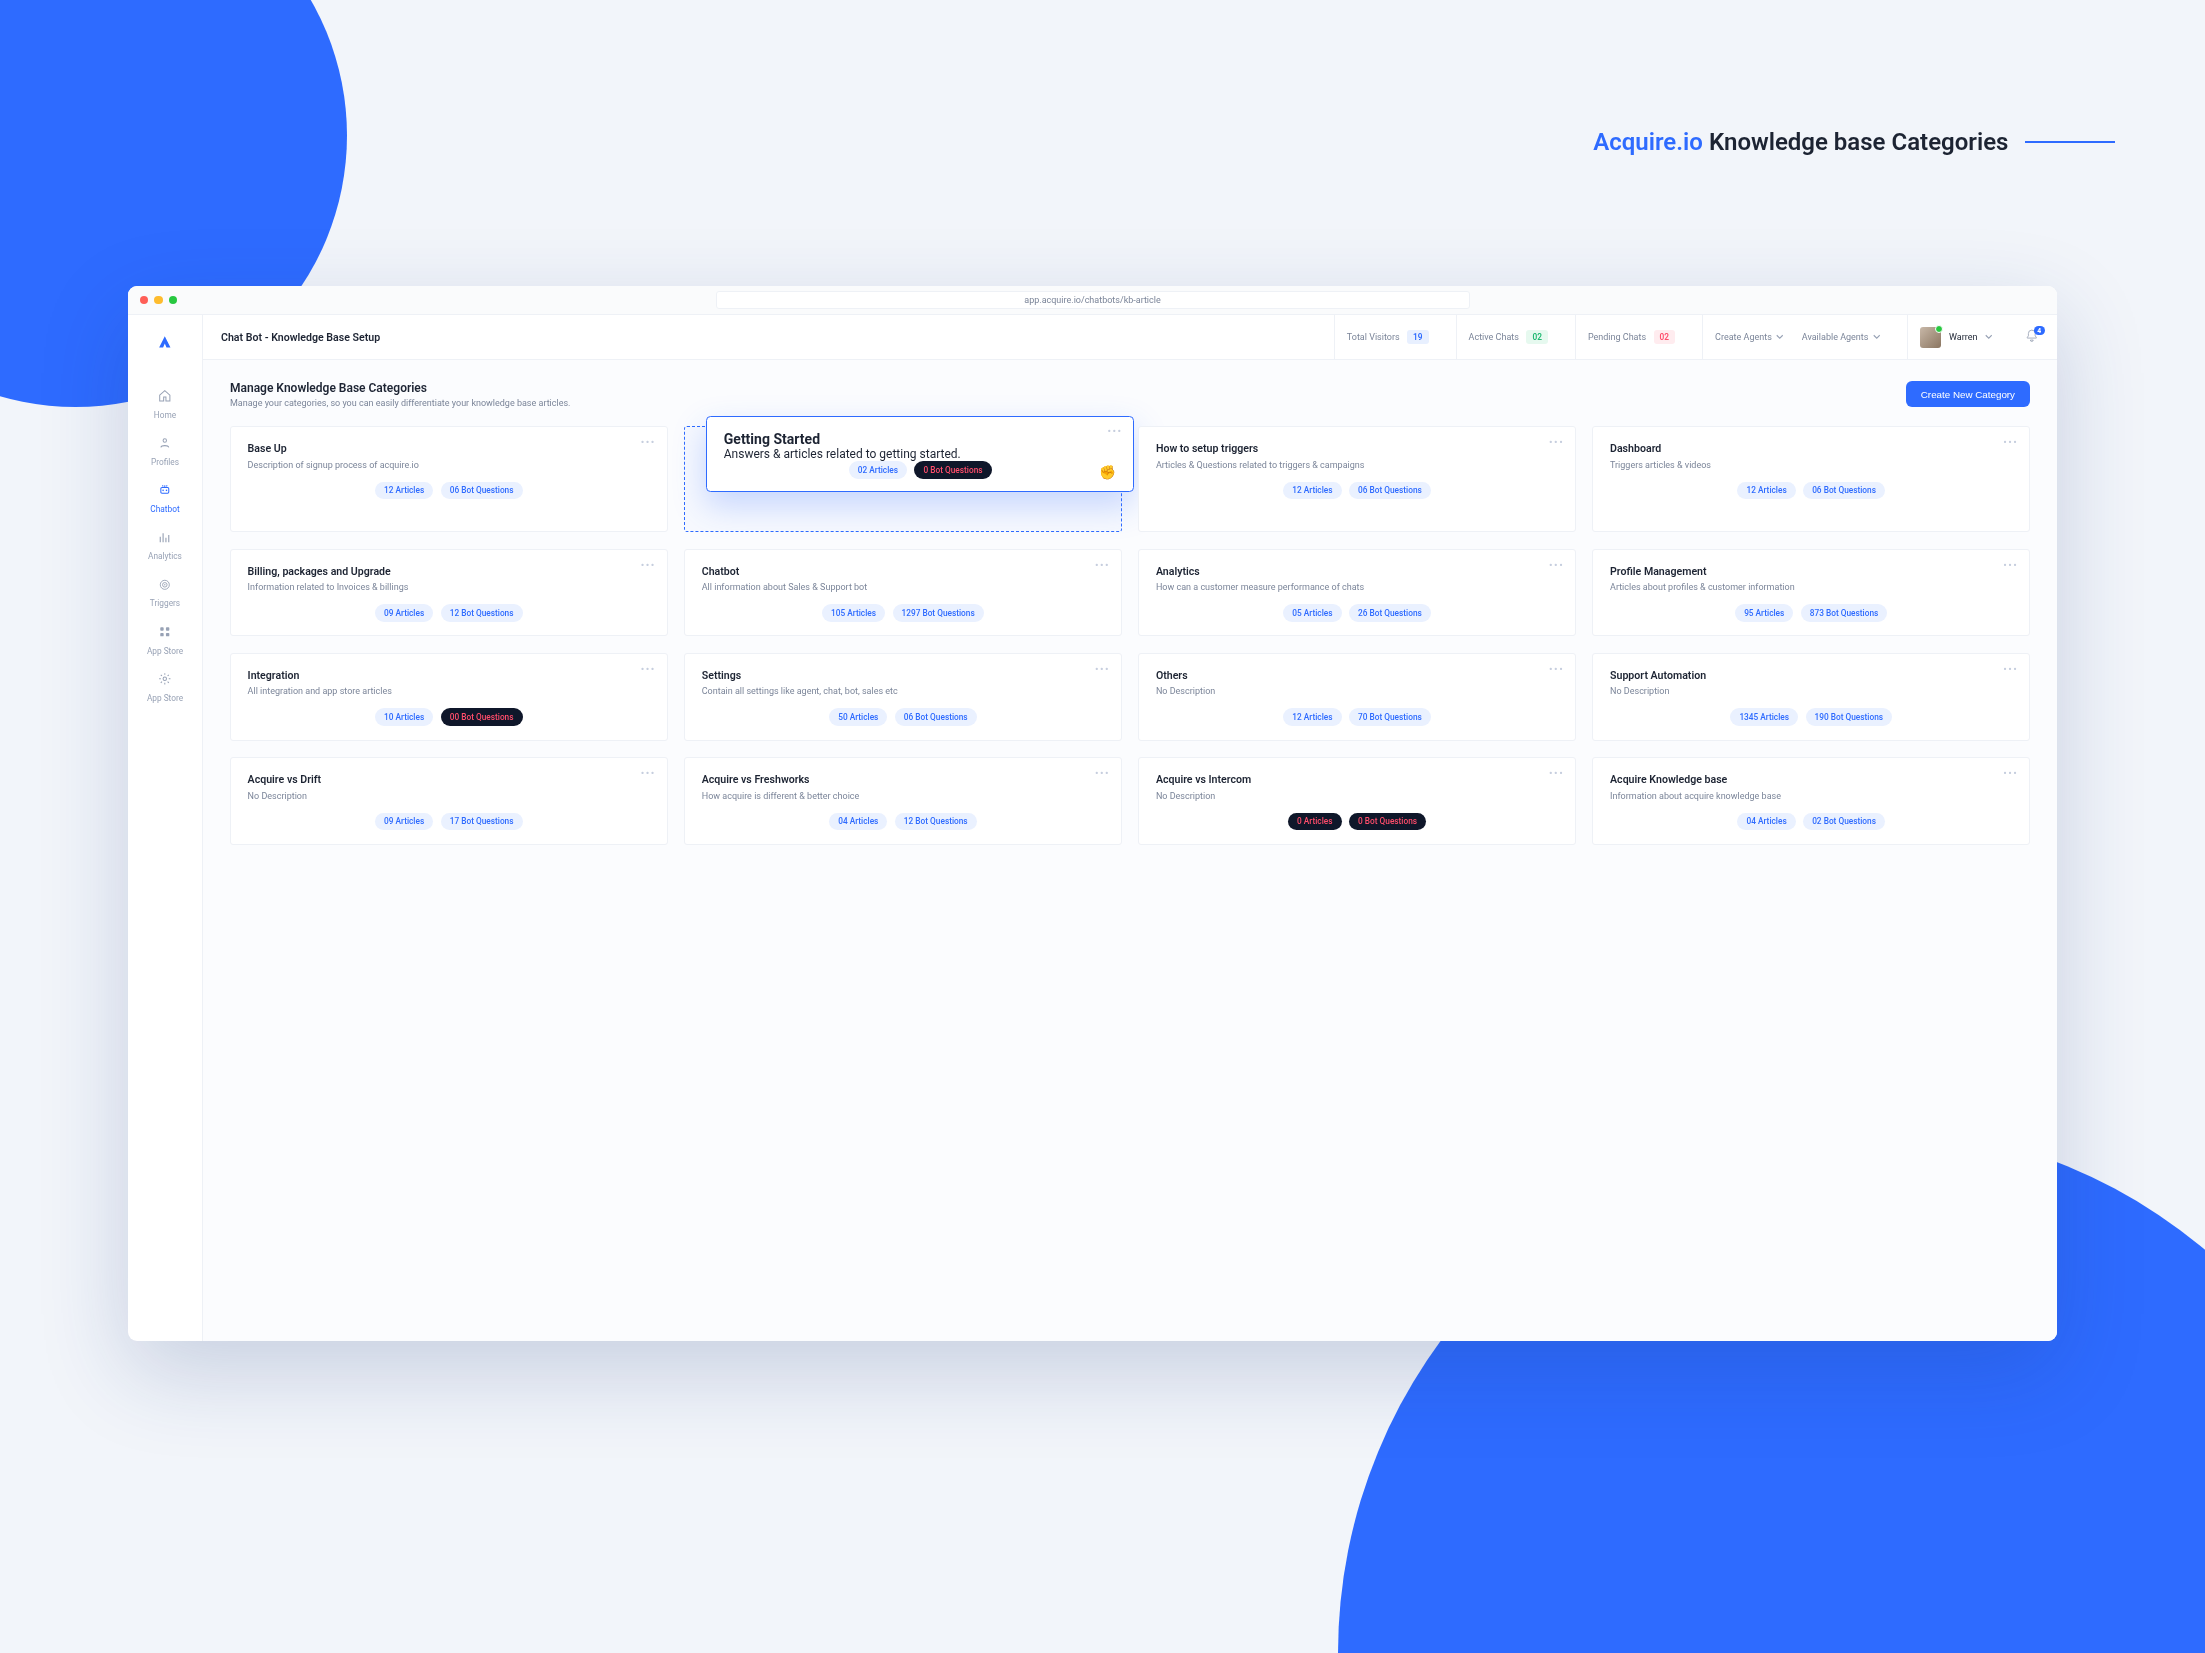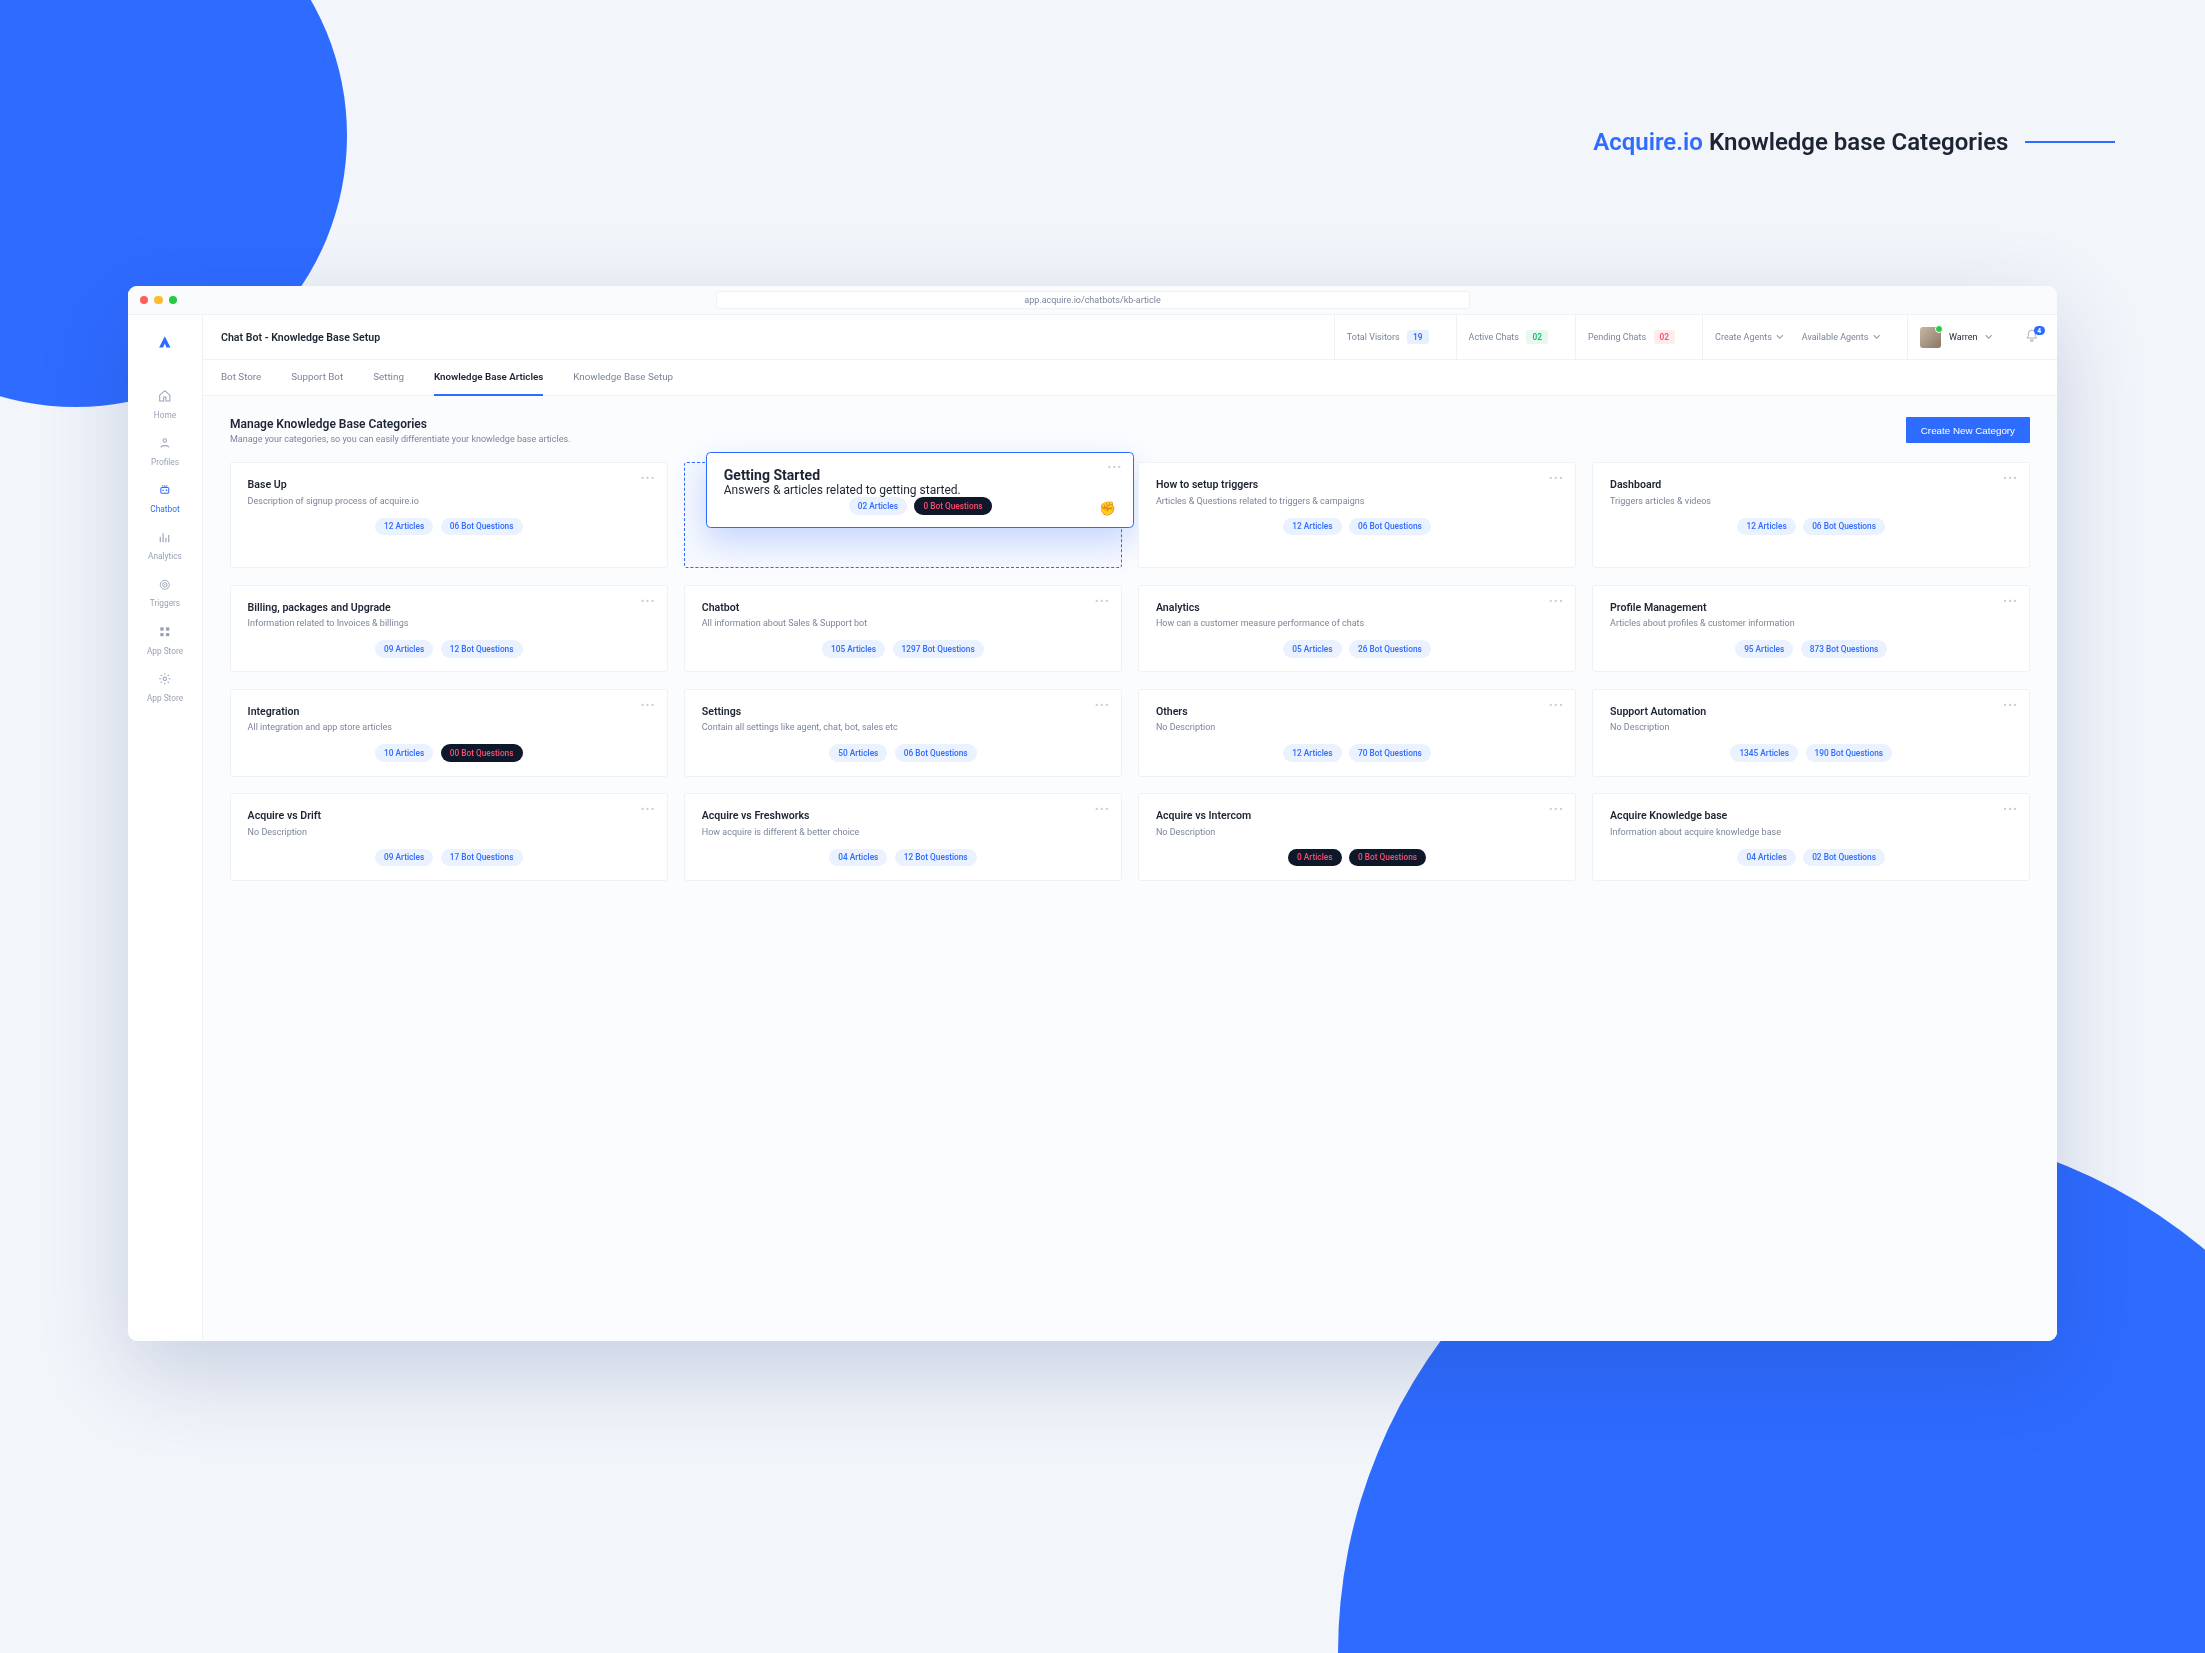--- a/index.html
+++ b/index.html
@@ -153,21 +153,21 @@
   .tab.active { color: #1d2433; font-weight: 600; border-bottom-color: #2e6bff; }
   .content {
     flex: 1; overflow: auto; padding: 21px 27px 36px;
   }
   .content-head {
     display: flex; align-items: flex-start; justify-content: space-between; margin-bottom: 18px;
   }
   .content-head h2 { font-size: 12px; font-weight: 600; margin-bottom: 3px; }
   .content-head p { font-size: 9px; color: #7b8599; }
   .primary-btn {
-    background: #2e6bff; color: #ffffff; border: none; border-radius: 1px;
+    background: #2e6bff; color: #ffffff; border: none; border-radius: 6px;
     padding: 7.5px 15px; font-size: 9.8px; font-weight: 500; cursor: pointer;
   }
   .grid {
     display: grid; grid-template-columns: repeat(4, 1fr); gap: 16.6px;
   }
   .card {
     background: #ffffff; border: 0.8px solid #eef1f6; border-radius: 3px;
     padding: 15px 16.6px 13.6px; position: relative;
   }
   .card .more {
@@ -332,27 +332,20 @@
             </svg>
         </div>
         <div class="bell-wrap">
           <svg class="icon-svg" viewBox="0 0 24 24">
               <path d="M12 2a6 6 0 0 0-6 6v4l-2 3v1h16v-1l-2-3V8a6 6 0 0 0-6-6zm0 20a2.5 2.5 0 0 0 2.5-2.5h-5A2.5 2.5 0 0 0 12 22z" fill="none" stroke="#98a2b5" stroke-width="1.5"></path>
             </svg>
           <span class="count">4</span>
         </div>
       </div>
 
-      <div class="tabs" id="tabs">
-          <div class="tab">Bot Store</div>
-          <div class="tab">Support Bot</div>
-          <div class="tab">Setting</div>
-          <div class="tab active">Knowledge Base Articles</div>
-          <div class="tab">Knowledge Base Setup</div>
-        </div>
 
       <div class="content">
         <div class="content-head">
           <div>
             <h2>Manage Knowledge Base Categories</h2>
             <p>Manage your categories, so you can easily differentiate your knowledge base articles.</p>
           </div>
           <button class="primary-btn">Create New Category</button>
         </div>
         <div class="grid" id="grid">

